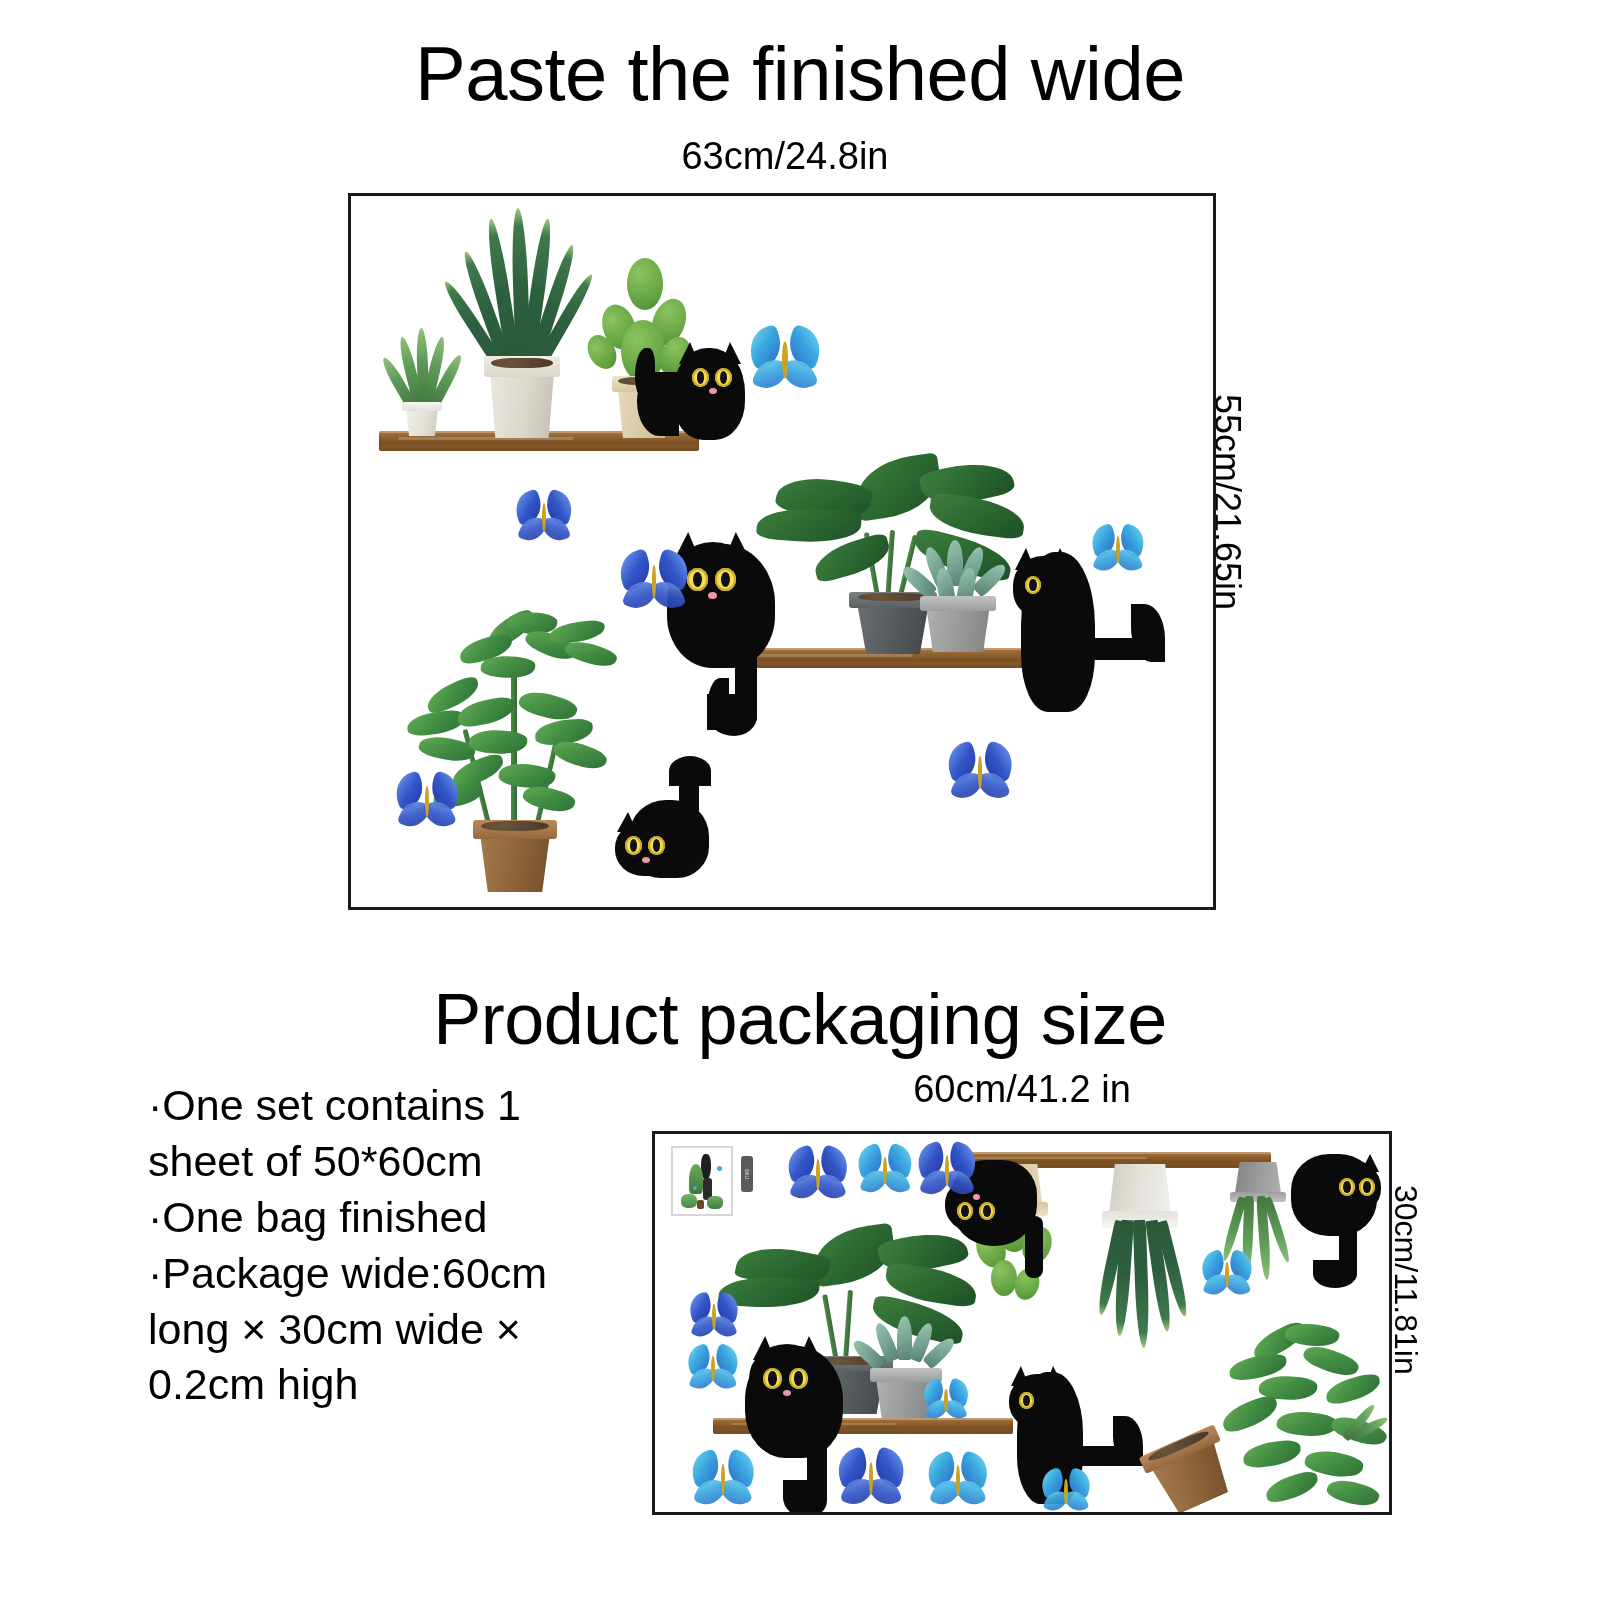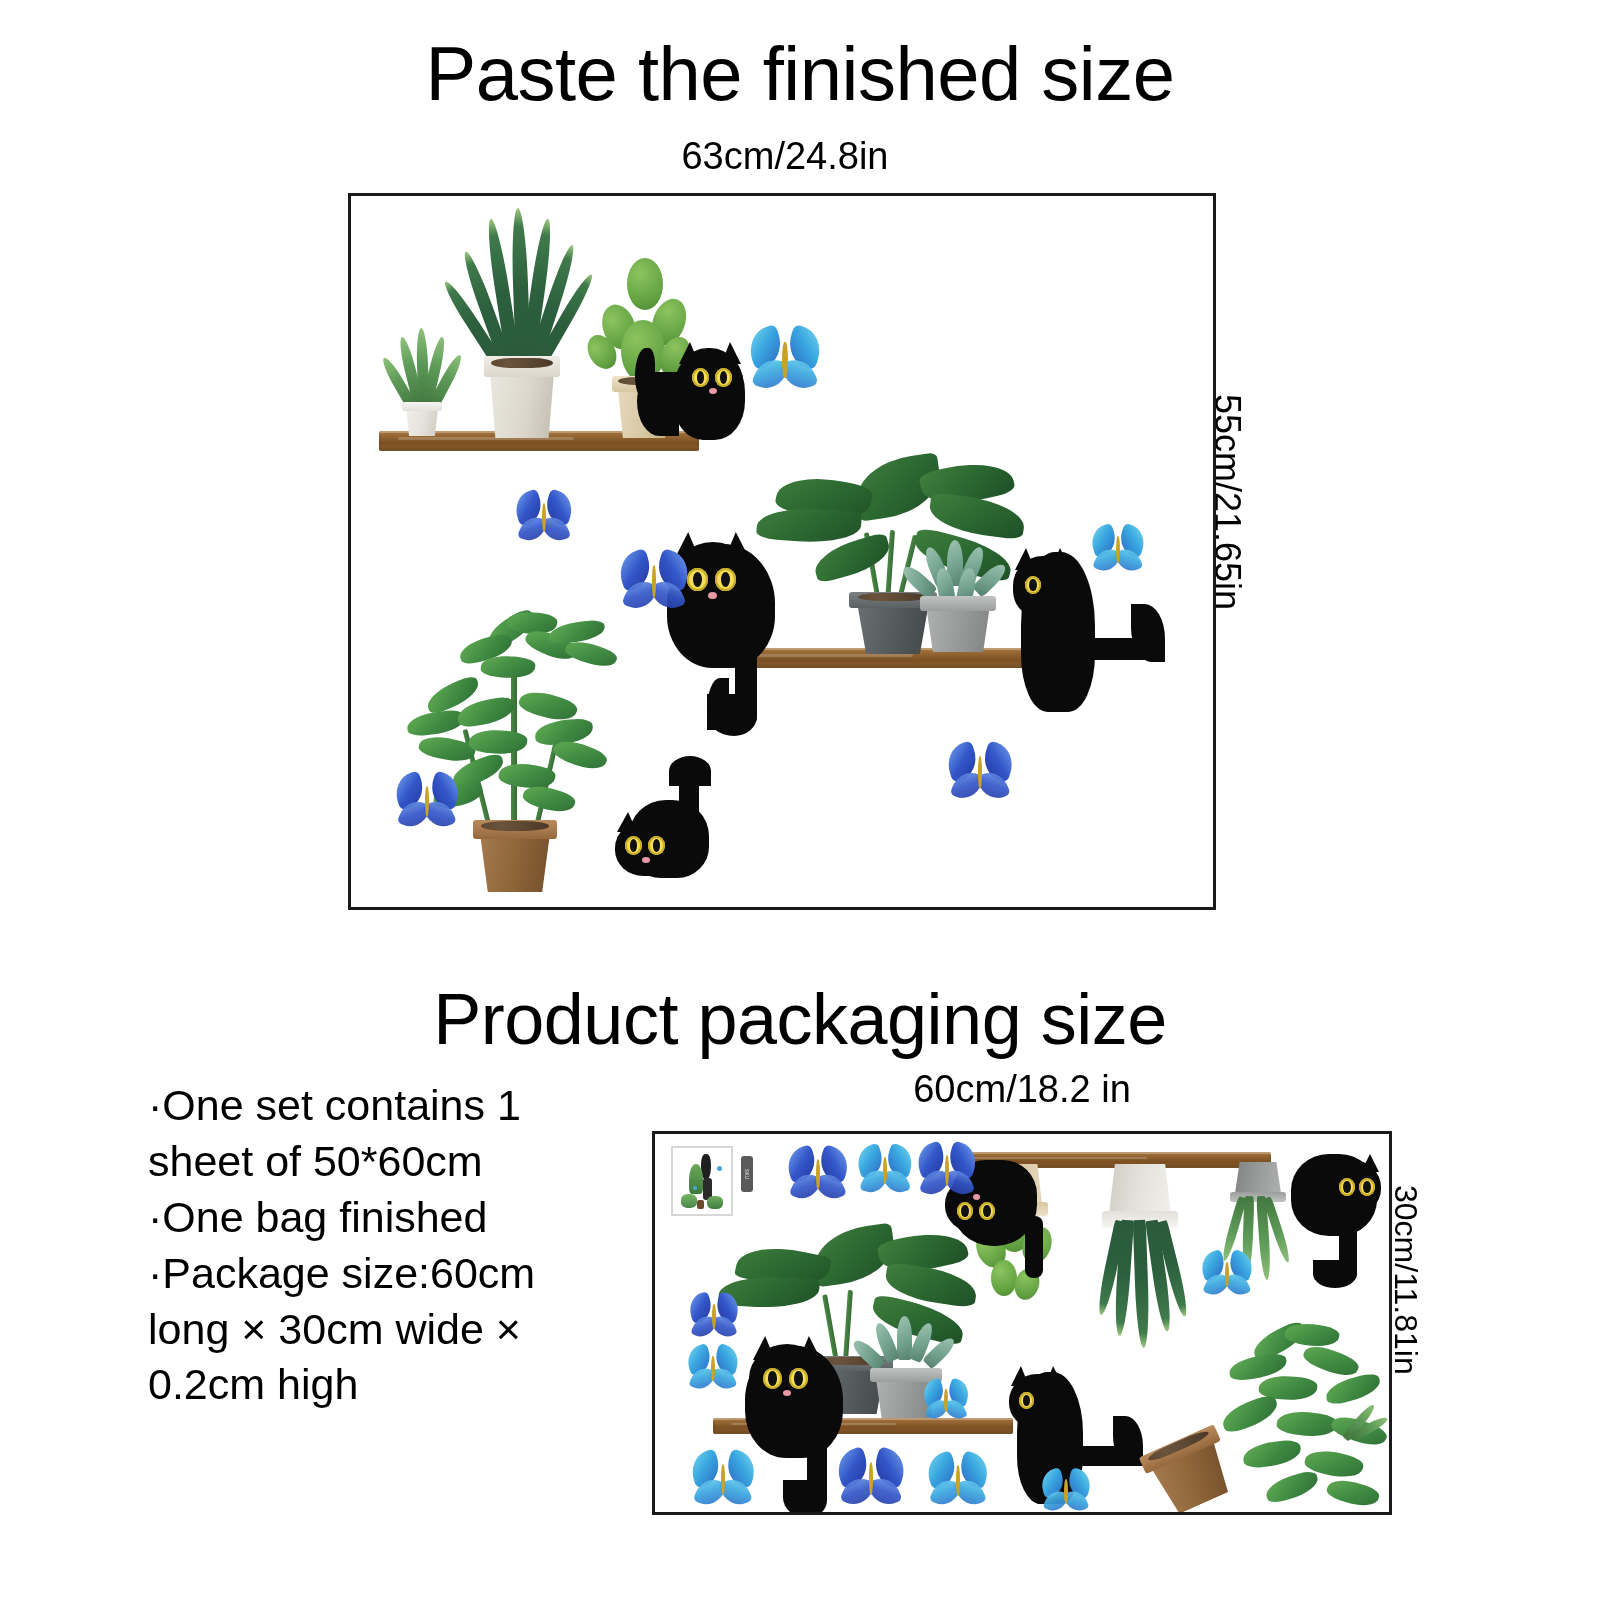--- a/index.html
+++ b/index.html
@@ -190,21 +190,21 @@
     position:absolute; left:50%; top:50%;
     transform: translate(-50%,-50%) rotate(90deg);
     font-size:5px; color:#e8e8e8; white-space:nowrap;
   }
 </style>
 </head>
 <body>
 
 <div id="root">
 
-  <div class="heading" id="heading-top">Paste the finished size</div>
+  <div class="heading" id="heading-top">Paste the finished wide</div>
 
   <div class="dim-h" id="dim-top-h">63cm/24.8in</div>
 
   <div class="dim-v" id="dim-top-v">55cm/21.65in</div>
 
   <div class="panel" id="panel-finished">
 
     <div class="shelf" style="left:28px; top:235px; width:320px; height:20px;"></div>
 
     <div class="art" style="left:36px; top:132px; width:70px; height:108px;">
@@ -399,28 +399,28 @@
       <i class="w1" style="width:46%;height:62%;"></i>
         <i class="w2" style="width:46%;height:62%;"></i>
       <i class="w3" style="width:40%;height:52%;"></i>
         <i class="w4" style="width:40%;height:52%;"></i>
         <div class="bod"></div>
     </div>
   </div>
 
   <div class="heading" id="heading-bottom">Product packaging size</div>
 
-  <div class="dim-h" id="dim-bot-h">60cm/18.2 in</div>
+  <div class="dim-h" id="dim-bot-h">60cm/41.2 in</div>
 
   <div class="dim-v" id="dim-bot-v">30cm/11.81in</div>
 
   <div class="bullets">
     <p>·One set contains 1 sheet of 50*60cm</p>
     <p>·One bag finished</p>
-    <p>·Package size:60cm long × 30cm wide × 0.2cm high</p>
+    <p>·Package wide:60cm long × 30cm wide × 0.2cm high</p>
   </div>
 
   <div class="panel" id="panel-received">
 
     <div id="sheet-thumb" style="left:16px; top:12px; width:62px; height:70px;">
       <div class="art" style="left:28px; top:6px; width:10px; height:26px; background:#1f1f1f; border-radius:40% 40% 50% 50%;"></div>
       <div class="art" style="left:16px; top:16px; width:14px; height:30px; background:linear-gradient(180deg,#6aa85a,#3d7a3c); border-radius:50% 50% 20% 20%;"></div>
       <div class="art" style="left:30px; top:30px; width:9px; height:22px; background:#2a2a2a; border-radius:3px;"></div>
       <div class="art" style="left:8px;  top:46px; width:16px; height:14px; background:linear-gradient(180deg,#78b566,#47874a); border-radius:40%;"></div>
       <div class="art" style="left:34px; top:48px; width:16px; height:13px; background:linear-gradient(180deg,#6fae5e,#3f7c41); border-radius:40%;"></div>

